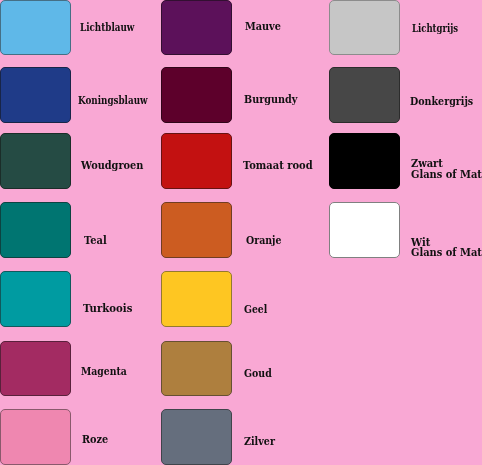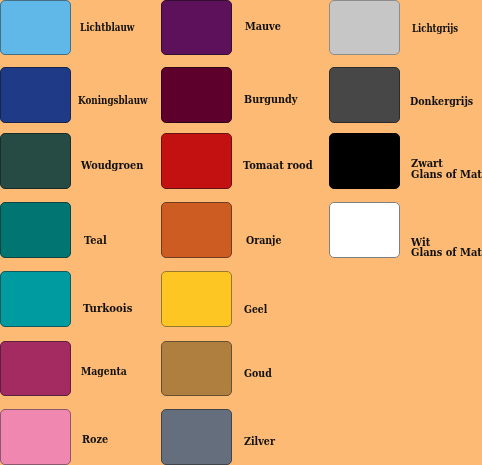--- a/index.html
+++ b/index.html
@@ -2,21 +2,21 @@
 <html><head>
 <meta charset="utf-8">
 <title>Kleurenkaart</title>
 <style>
   html, body { margin:0; padding:0; }
   body {
     width:482px; height:465px; overflow:hidden;
     background:#ffffff;
     font-family:"DejaVu Serif", serif;
   }
-  #board { position:relative; width:482px; height:465px; background:#fdba74; }
+  #board { position:relative; width:482px; height:465px; background:#f9a8d4; }
   .column { position:absolute; left:0; top:0; width:482px; height:465px; }
   .swatch {
     position:absolute; box-sizing:border-box;
     border-style:solid; border-width:1px; border-radius:5px;
   }
   .label {
     position:absolute;
     font-weight:bold; font-size:10.4px; line-height:10.5px;
     color:#111111; white-space:nowrap;
     transform-origin:left top;

